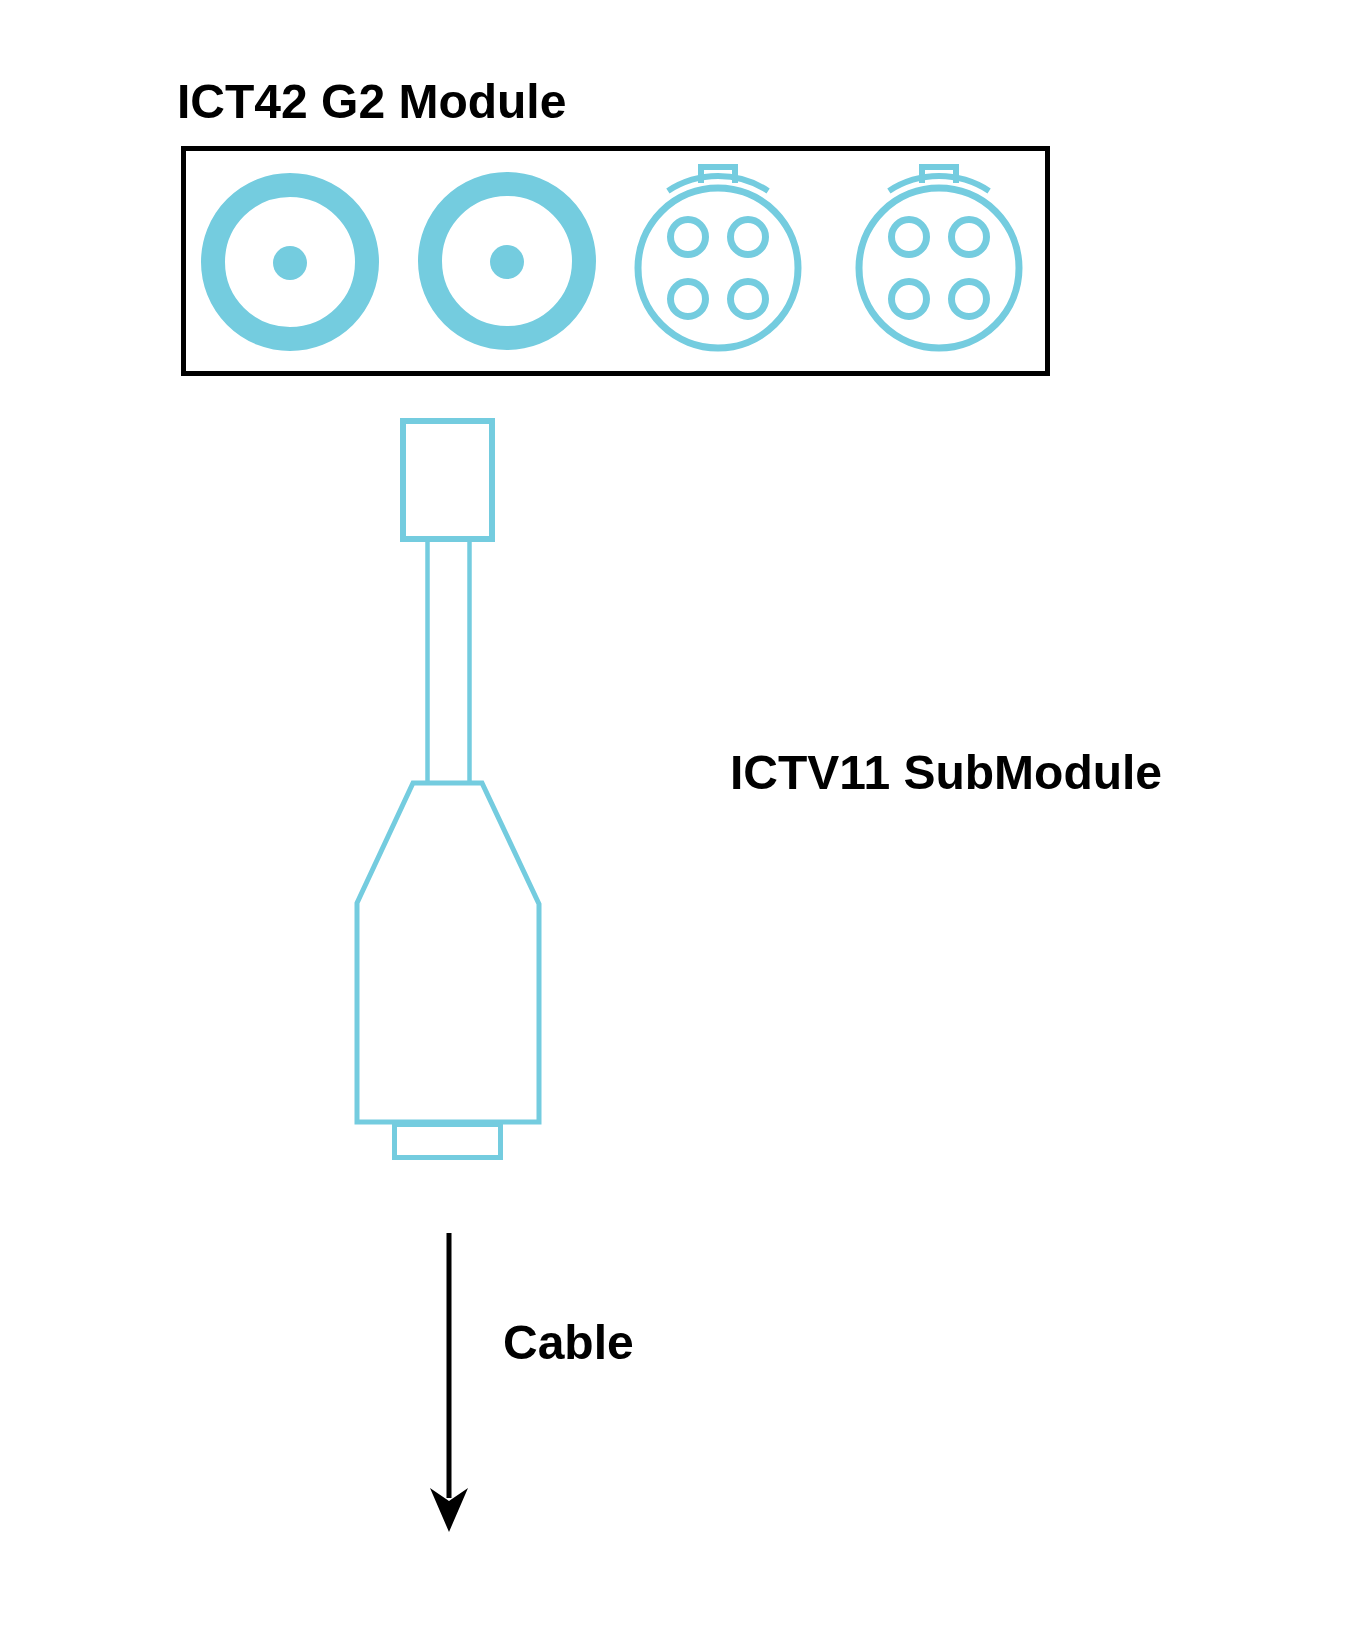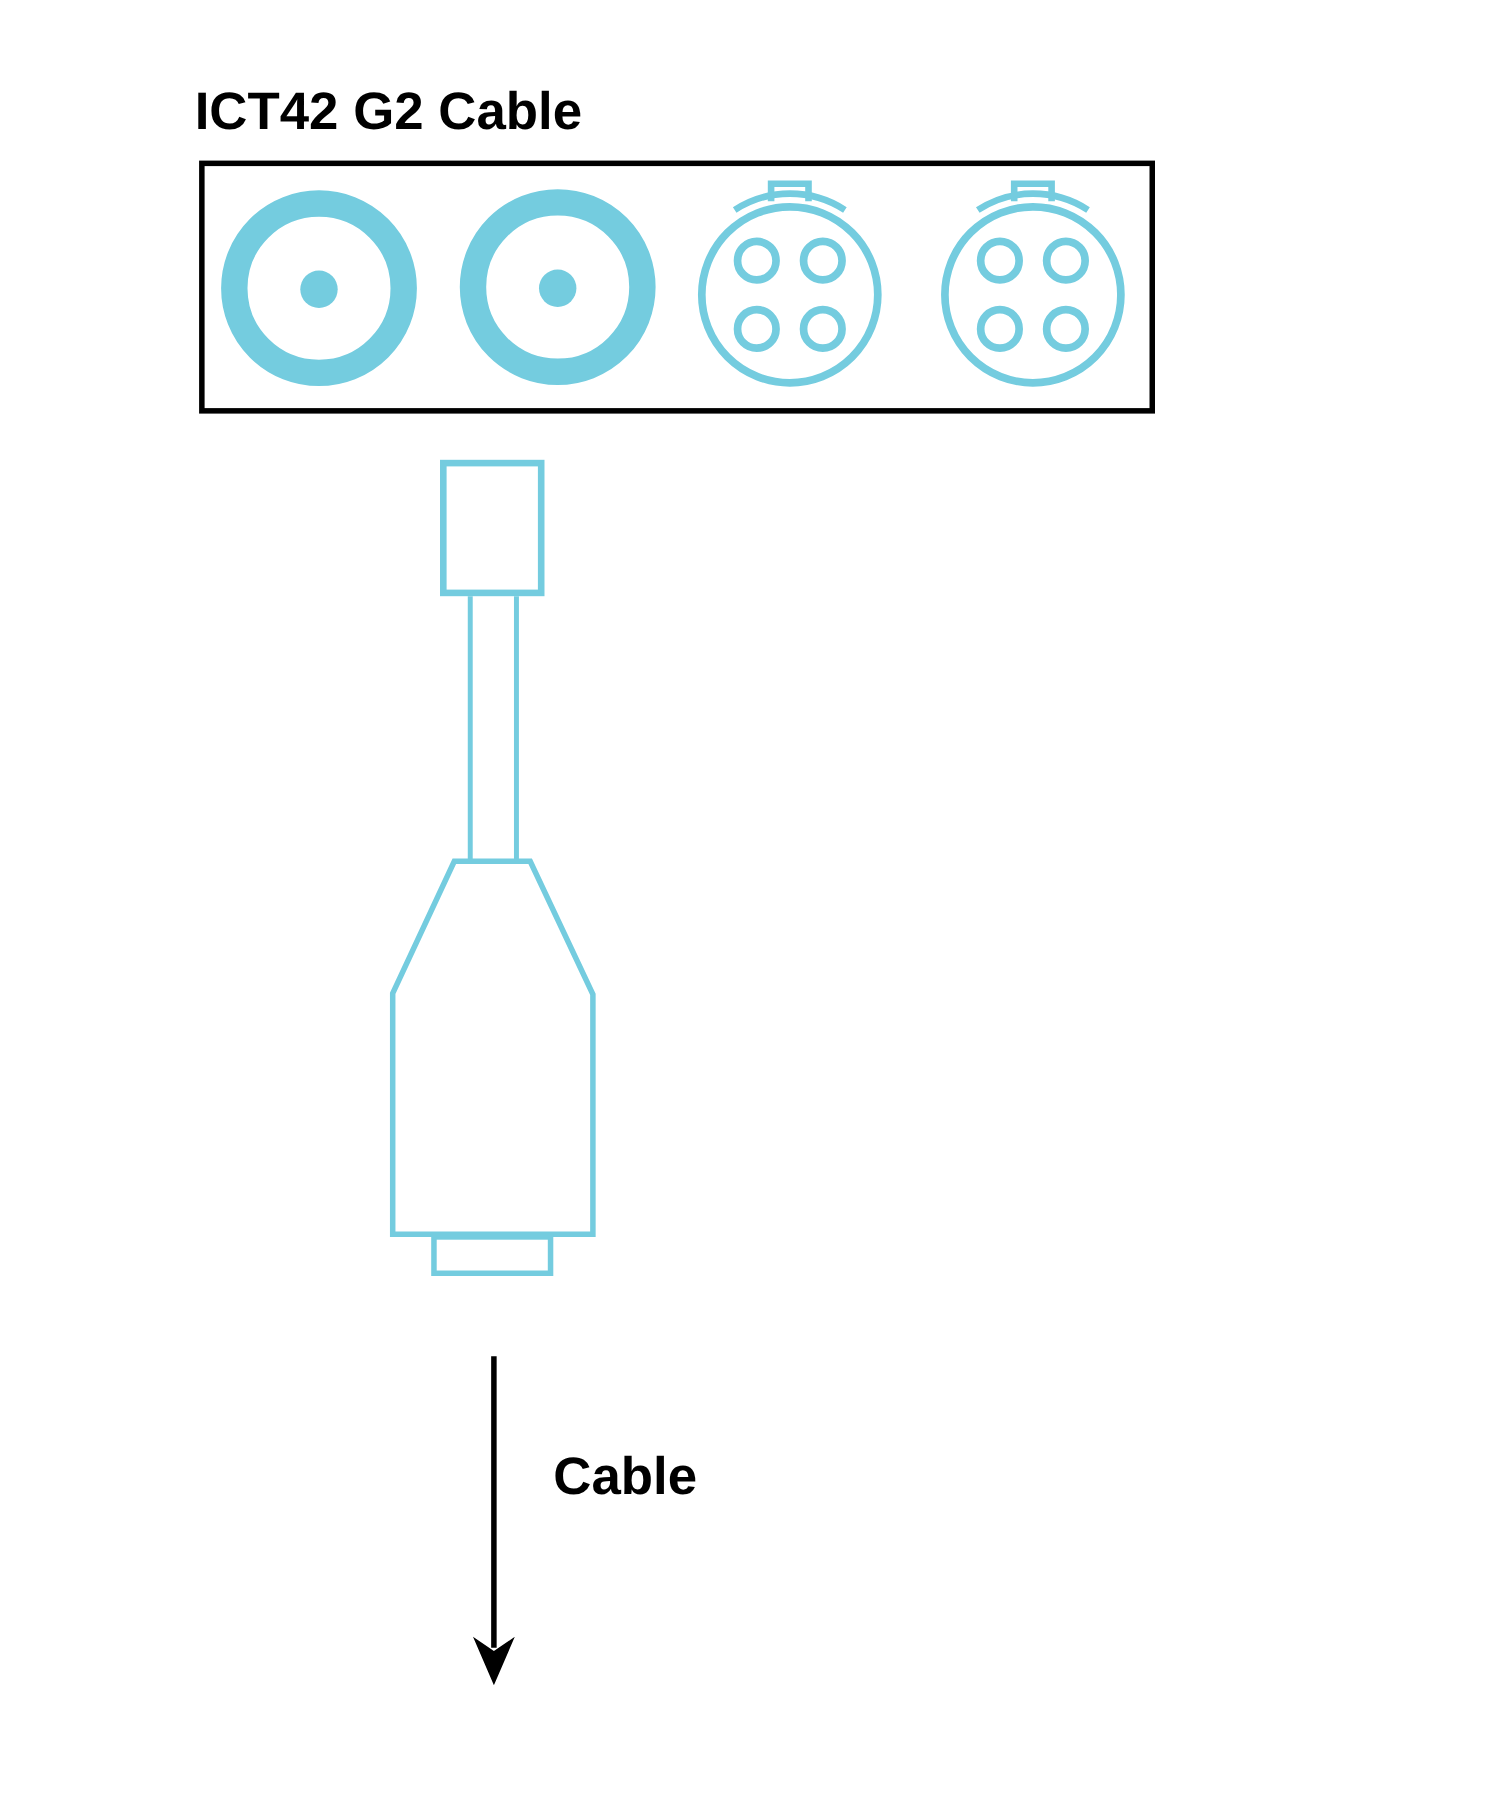--- a/index.html
+++ b/index.html
@@ -39,21 +39,21 @@
   .cyan-fill{fill:var(--accent-cyan);stroke:none;}
   .black-stroke{stroke:var(--line-black);fill:none;}
   .black-fill{fill:var(--line-black);stroke:none;}
   .abs{position:absolute;}
 </style>
 </head>
 <body>
 
 <div class="canvas">
 
-  <div id="module-title" class="diagram-label">ICT42 G2 Cable</div>
+  <div id="module-title" class="diagram-label">ICT42 G2 Module</div>
 
   <div class="front-panel">
     <svg width="859" height="220" viewBox="0 0 859 220">
 
       <g>
         <circle class="cyan-stroke" cx="104" cy="111" r="77" stroke-width="24"></circle>
         <circle class="cyan-fill" cx="104" cy="112" r="17"></circle>
       </g>
 
       <g>
@@ -88,20 +88,21 @@
     <rect class="cyan-stroke" x="63" y="11" width="89" height="118" stroke-width="6"></rect>
 
     <line class="cyan-stroke" x1="87.5" y1="132" x2="87.5" y2="373" stroke-width="4.5"></line>
     <line class="cyan-stroke" x1="129.5" y1="132" x2="129.5" y2="373" stroke-width="4.5"></line>
 
     <path class="cyan-stroke" stroke-width="5" stroke-linejoin="miter" d="M 73 373 L 142 373 L 199 494 L 199 712 L 17 712 L 17 493 Z"></path>
 
     <rect class="cyan-stroke" x="54.5" y="714.5" width="106" height="33" stroke-width="5"></rect>
   </svg>
 
+  <div id="submodule-label" class="diagram-label">ICTV11 SubModule</div>
 
   <svg class="abs" style="left:420px;top:1225px;" width="60" height="320" viewBox="0 0 60 320">
     <line class="black-stroke" x1="29" y1="8" x2="29" y2="273" stroke-width="5"></line>
     <path class="black-fill" d="M 29 307 L 10 263 L 29 276 L 48 263 Z"></path>
   </svg>
 
   <div id="cable-label" class="diagram-label">Cable</div>
 
 </div>
 

